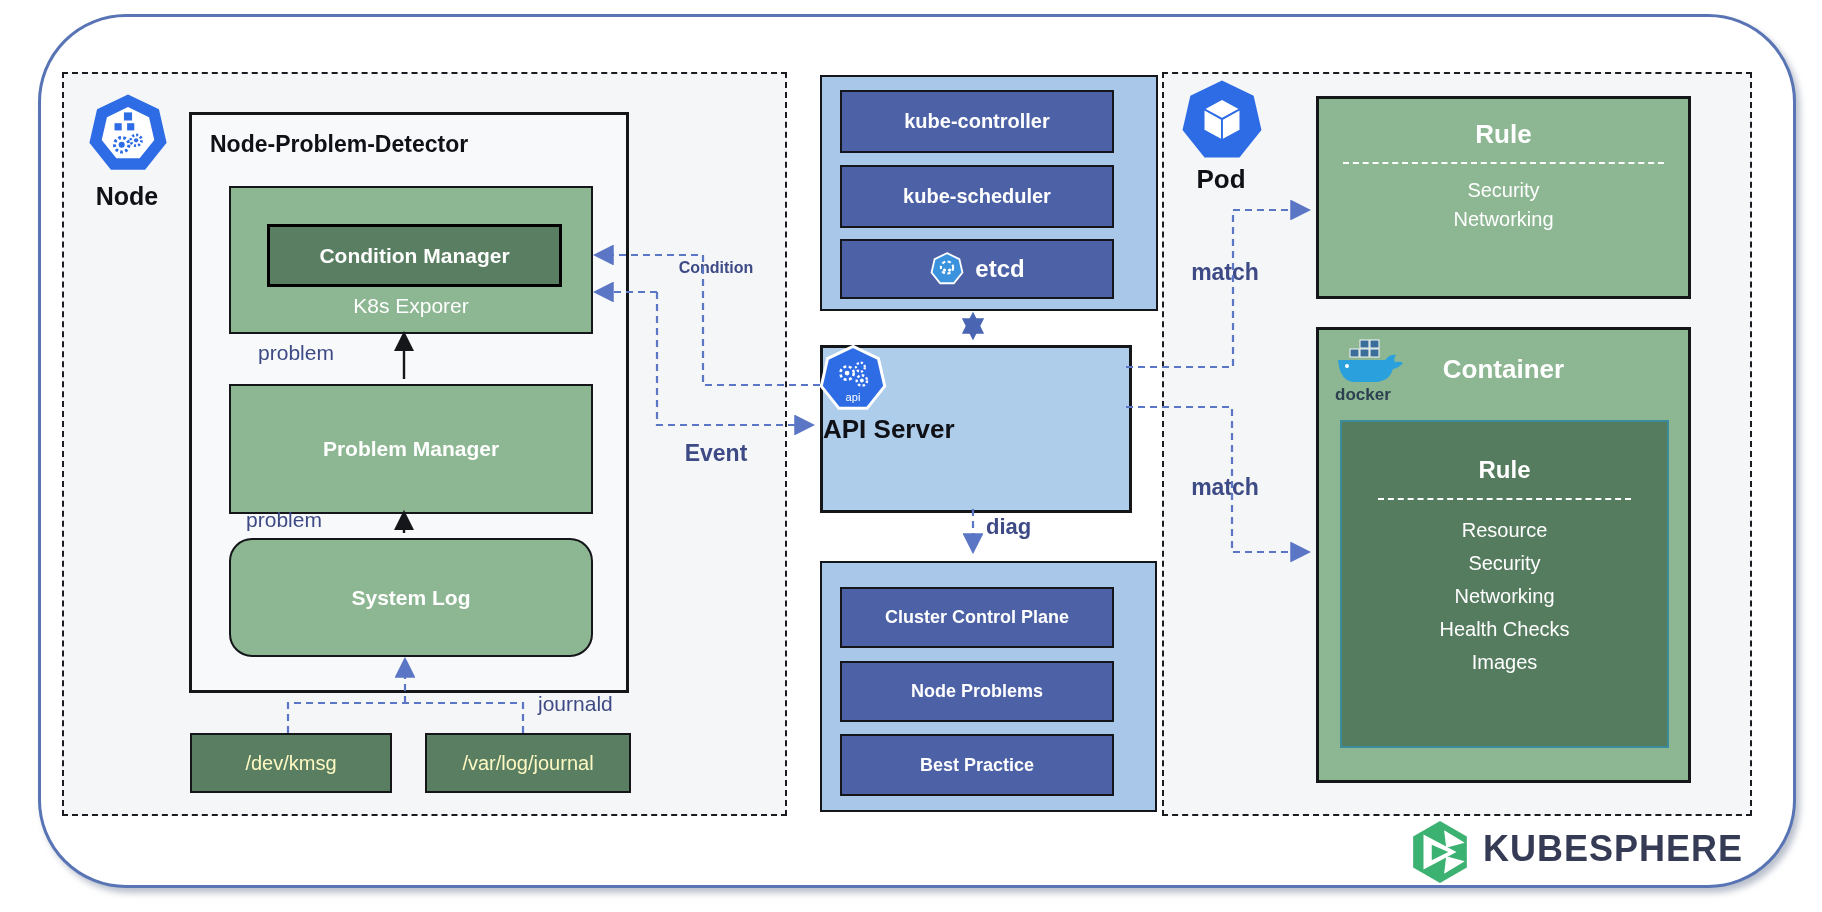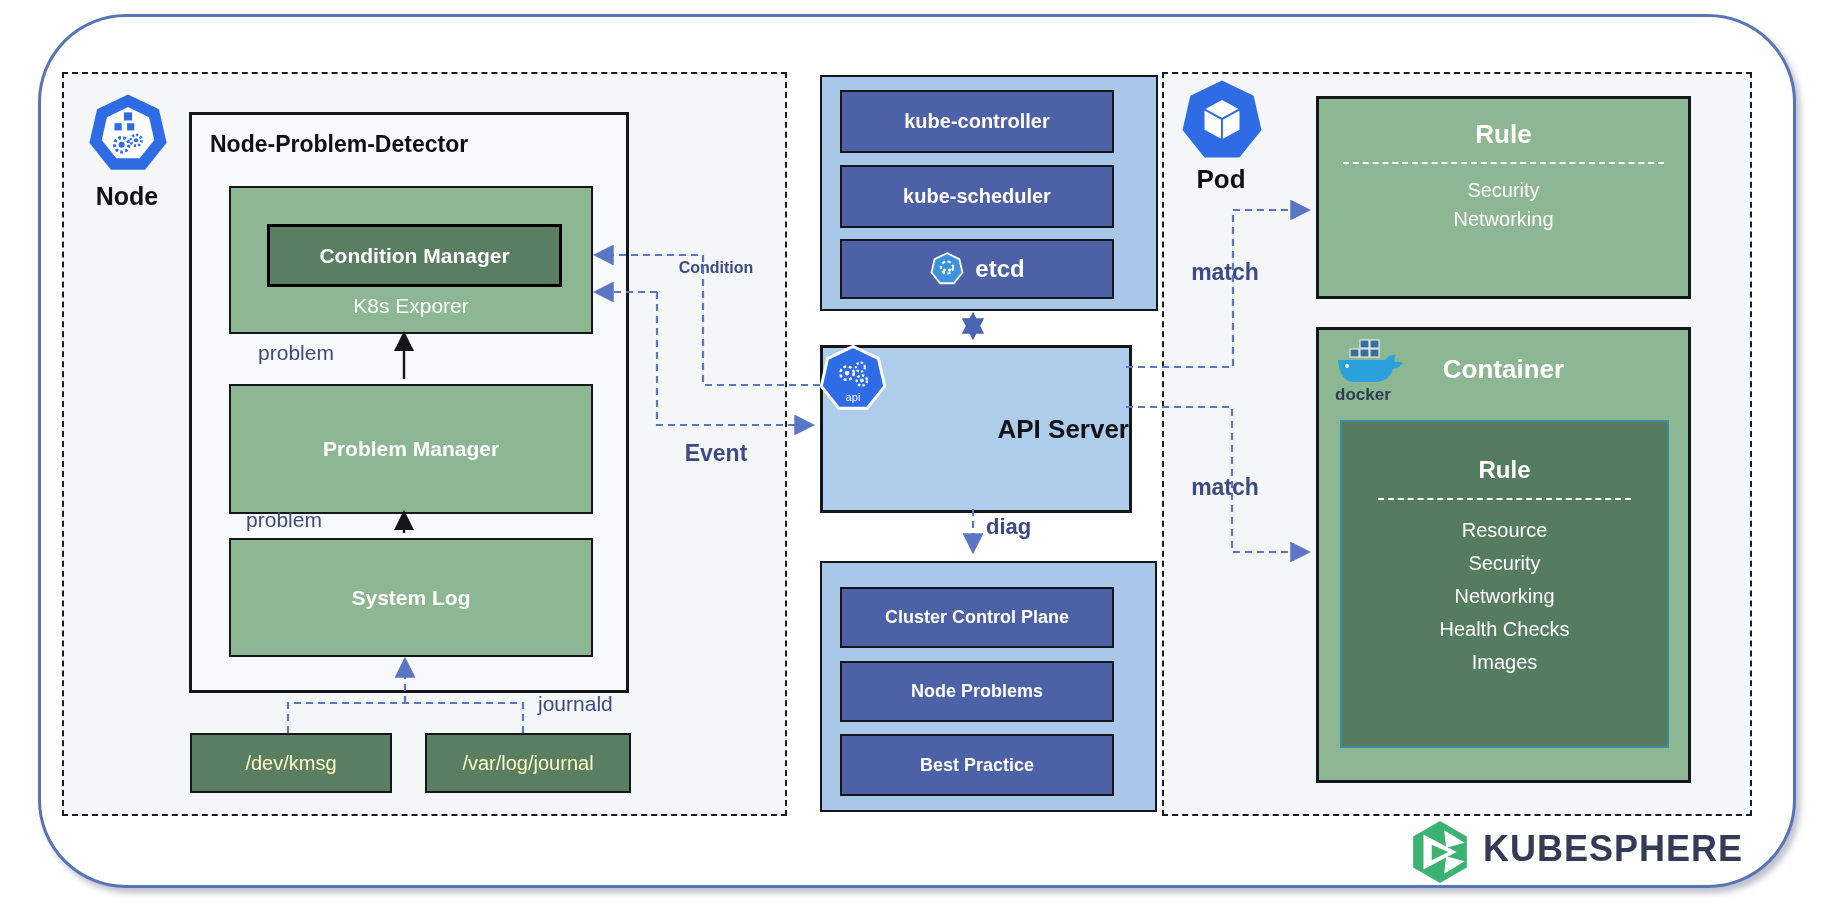--- a/index.html
+++ b/index.html
@@ -7,21 +7,21 @@
   .outer-frame{position:absolute;left:38px;top:14px;width:1752px;height:868px;border:3px solid #5874b5;border-radius:88px;background:#ffffff;box-shadow:4px 5px 6px rgba(140,150,170,.6);}
   .dashed-zone{position:absolute;border:2px dashed #1a1c22;background:#f5f6f8;}
   .npd-box{position:absolute;left:189px;top:112px;width:434px;height:575px;background:#f8f9fb;border:3px solid #14161a;}
   .npd-title{position:absolute;left:18px;top:16px;font-size:23px;font-weight:700;color:#0f1116;}
   .green-box{position:absolute;left:37px;width:360px;background:#8db792;border:2.5px solid #14161a;display:flex;align-items:center;justify-content:center;color:#ffffff;font-weight:700;font-size:21px;}
   .cm-box{position:absolute;left:36px;top:36px;width:289px;height:57px;background:#597e62;border:3px solid #000000;display:flex;align-items:center;justify-content:center;color:#fff;font-weight:700;font-size:21px;}
   .exporter-label{position:absolute;left:0;right:0;bottom:14px;text-align:center;color:#ffffff;font-weight:400;font-size:21px;}
   .src-box{position:absolute;height:56px;background:#597e62;border:2.5px solid #14161a;display:flex;align-items:center;justify-content:center;color:#fef9c3;font-size:20px;font-weight:400;top:733px;}
   .blue-panel{position:absolute;background:#a9c8e9;border:2.5px solid #14161a;padding-left:26px;}
   .blue-item{position:absolute;left:18px;width:270px;background:#4d61a6;border:2.5px solid #14161a;display:flex;align-items:center;justify-content:center;gap:10px;color:#ffffff;font-weight:700;}
-  .api-box{position:absolute;left:820px;top:345px;width:306px;height:162px;background:#aecdeb;border:3px solid #14161a;display:flex;align-items:center;justify-content:flex-end;font-size:26px;font-weight:700;color:#0f1116;}
+  .api-box{position:absolute;left:820px;top:345px;width:306px;height:162px;background:#aecdeb;border:3px solid #14161a;display:flex;align-items:center;justify-content:flex-start;font-size:26px;font-weight:700;color:#0f1116;}
   .flow-label{position:absolute;color:#3d4a85;font-weight:700;text-align:center;}
   .soft-label{position:absolute;color:#3d4a85;font-weight:400;text-align:center;}
   .rule-box{position:absolute;left:1316px;width:369px;background:#8db792;border:3px solid #14161a;color:#fff;text-align:center;}
   .rule-title{font-size:26px;font-weight:700;margin-top:20px;}
   .rule-sep{border-top:2px dashed #ffffff;margin:12px 24px;}
   .rule-item{font-size:20px;line-height:29px;}
   .inner-rule{position:absolute;left:21px;top:90px;width:325px;height:324px;background:#567c60;border:2.5px solid #3d8c9e;color:#fff;text-align:center;}
   .inner-rule .rule-title{font-size:24px;margin-top:34px;}
   .inner-rule .rule-sep{margin:14px 36px;}
   .inner-rule .rule-item{font-size:20px;line-height:33px;}
@@ -53,21 +53,21 @@
   <div class="npd-box">
     <div class="npd-title">Node-Problem-Detector</div>
 
     <div class="green-box" style="top:71px;height:144px;">
       <div class="cm-box">Condition Manager</div>
       <div class="exporter-label">K8s Exporer</div>
     </div>
 
     <div class="green-box" style="top:269px;height:126px;">Problem Manager</div>
 
-    <div class="green-box" style="top:423px;height:115px;">System Log</div>
+    <div class="green-box" style="top:423px;height:115px;border-radius:23px;">System Log</div>
   </div>
 
   <div class="soft-label" style="left:246px;top:341px;width:100px;font-size:21px;">problem</div>
   <div class="soft-label" style="left:234px;top:508px;width:100px;font-size:21px;">problem</div>
   <div class="soft-label" style="left:538px;top:692px;width:120px;font-size:21px;text-align:left;">journald</div>
 
   <div class="src-box" style="left:190px;width:198px;">/dev/kmsg</div>
   <div class="src-box" style="left:425px;width:202px;">/var/log/journal</div>
 
   <div class="blue-panel" style="left:820px;top:75px;width:308px;height:232px;">

